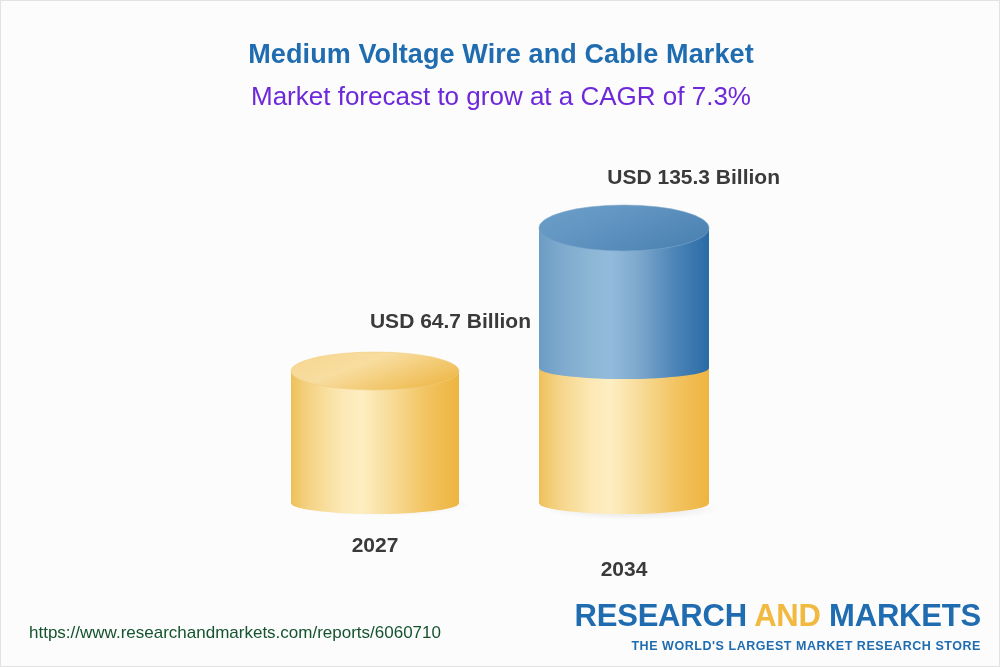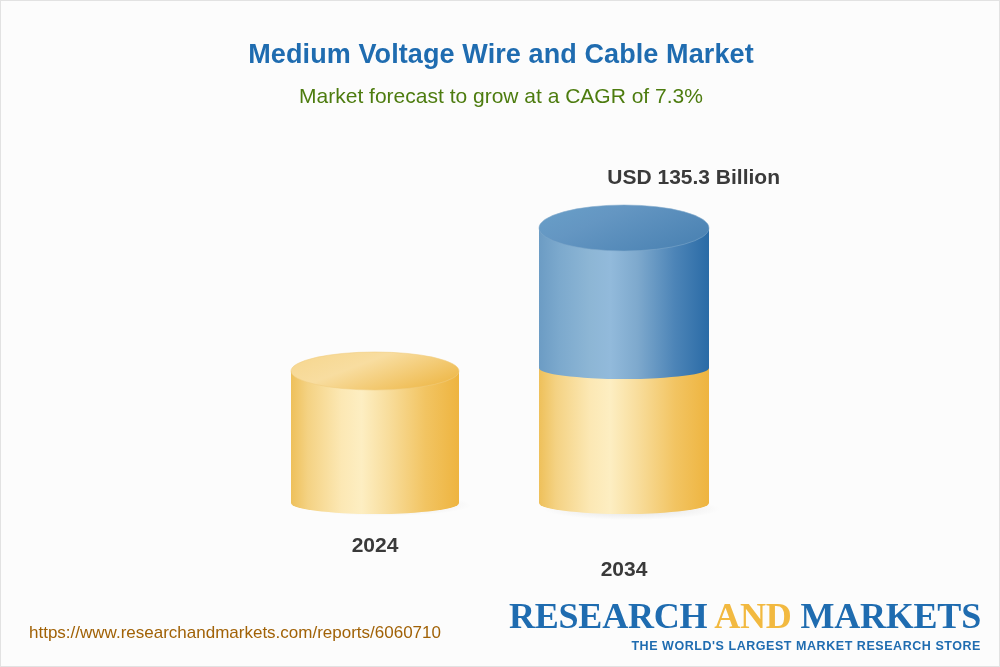--- a/index.html
+++ b/index.html
@@ -30,23 +30,23 @@
   }
   .chart-title {
     font-size: 27px;
     font-weight: bold;
     color: #1f6cb0;
     letter-spacing: 0.1px;
     line-height: 34px;
     margin: 0;
   }
   .chart-subtitle {
-    font-size: 21px;
+    font-size: 26px;
     font-weight: normal;
-    color: #4d7c0f;
+    color: #6d28d9;
     line-height: 30px;
     margin: 10px 0 0 0;
   }
   
   .plot {
     position: absolute;
     left: 0;
     top: 0;
     width: 1000px;
     height: 667px;
@@ -81,37 +81,36 @@
   
   #bar-2034-wrap { left: 535px; top: 200px; }
   #label-2034-value { left: 467px; top: 164px; width: 312px; }
   #label-2034-cat { left: 467px; top: 556px; width: 312px; }
   
   .footer-url {
     position: absolute;
     left: 28px;
     top: 622px;
     font-size: 17px;
-    color: #a16207;
+    color: #14532d;
     white-space: nowrap;
   }
   .logo {
     position: absolute;
     right: 18px;
     top: 600px;
     text-align: right;
   }
   .logo-main {
-    font-size: 36px;
+    font-size: 31px;
     font-weight: bold;
     color: #1f6cb0;
     letter-spacing: -0.2px;
     line-height: 30px;
     white-space: nowrap;
-    font-family: Liberation Serif, serif;
   }
   .logo-and {
     color: #f2b940;
   }
   .logo-tag {
     font-size: 12.5px;
     font-weight: bold;
     color: #1f6cb0;
     letter-spacing: 0.55px;
     line-height: 16px;
@@ -124,20 +123,21 @@
 
 <div class="infographic">
 
   <div class="header">
     <div class="chart-title">Medium Voltage Wire and Cable Market</div>
     <div class="chart-subtitle">Market forecast to grow at a CAGR of 7.3%</div>
   </div>
 
   <div class="plot">
 
+    <div class="value-label" id="label-2024-value">USD 64.7 Billion</div>
 
     <div class="cyl-wrap" id="bar-2024-wrap">
       <svg class="cyl-svg" width="176" height="176" viewBox="0 0 176 176">
         <defs>
           <linearGradient id="gradYellowBody" x1="0" y1="0" x2="1" y2="0">
             <stop offset="0.00" stop-color="#eec05a"></stop>
             <stop offset="0.10" stop-color="#f4d283"></stop>
             <stop offset="0.30" stop-color="#fce8b4"></stop>
             <stop offset="0.42" stop-color="#fdeec2"></stop>
             <stop offset="0.58" stop-color="#f8dd9c"></stop>
@@ -157,21 +157,21 @@
 
         <ellipse cx="96" cy="156" rx="86" ry="11" fill="url(#shadowGradY)"></ellipse>
 
         <path d="M 2,22 L 2,154 A 84,11 0 0 0 170,154 L 170,22 Z" fill="url(#gradYellowBody)"></path>
 
         <ellipse cx="86" cy="22" rx="84" ry="19" fill="url(#gradYellowCap)"></ellipse>
         <ellipse cx="86" cy="22" rx="84" ry="19" fill="none" stroke="#f0cd80" stroke-width="0.8" opacity="0.7"></ellipse>
       </svg>
     </div>
 
-    <div class="cat-label" id="label-2024-cat">2024</div>
+    <div class="cat-label" id="label-2024-cat">2027</div>
 
     <div class="value-label" id="label-2034-value">USD 135.3 Billion</div>
 
     <div class="cyl-wrap" id="bar-2034-wrap">
       <svg class="cyl-svg" width="180" height="330" viewBox="0 0 180 330">
         <defs>
           <linearGradient id="gradBlueBody" x1="0" y1="0" x2="1" y2="0">
             <stop offset="0.00" stop-color="#6c9cc4"></stop>
             <stop offset="0.12" stop-color="#7ca9cd"></stop>
             <stop offset="0.30" stop-color="#8db6d5"></stop>

